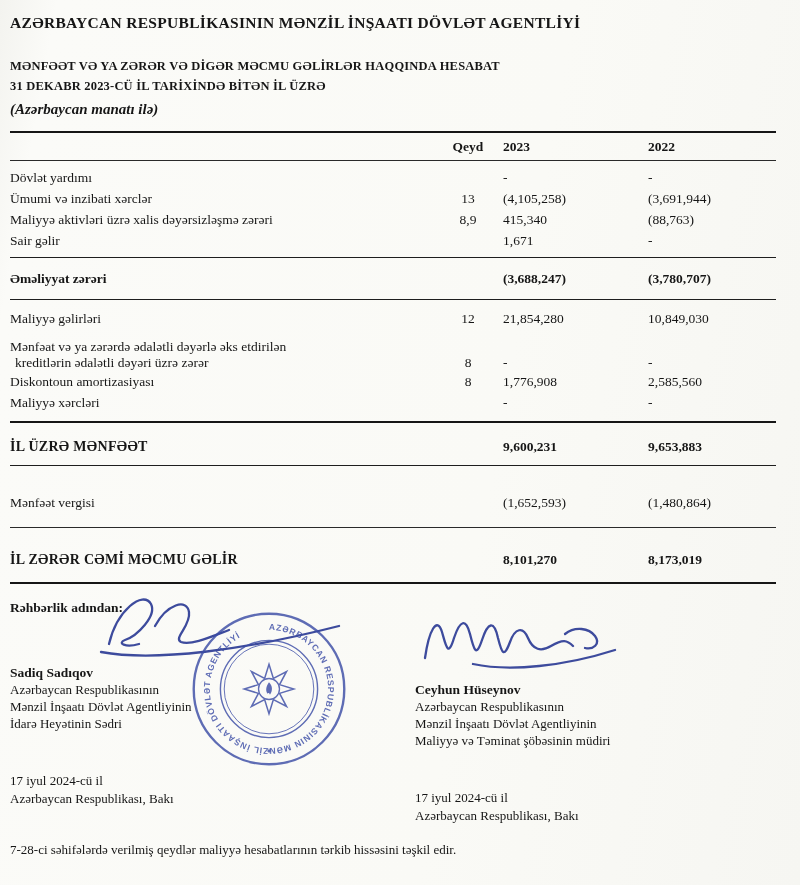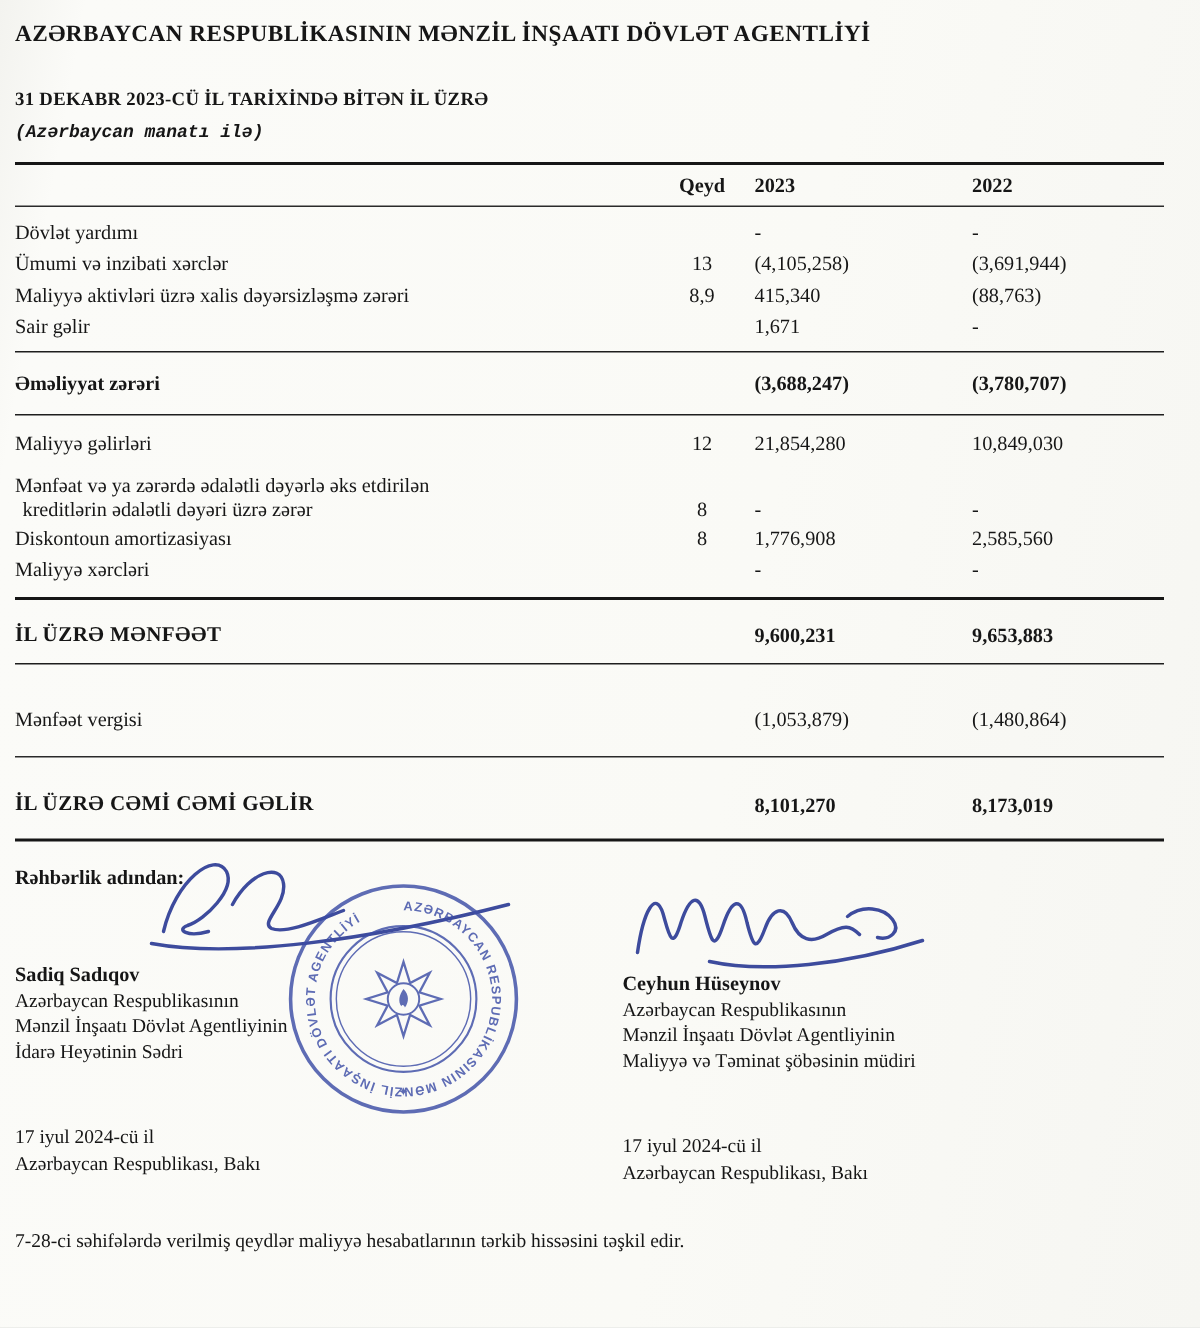--- a/index.html
+++ b/index.html
@@ -10,21 +10,21 @@
     background:#e9eae7;
   }
   .doc {
     width:800px; height:885px;
     background:linear-gradient(100deg,#f3f3ef 0%, #fbfbf8 6%, #fafaf6 60%, #f6f6f2 100%);
     padding:10px 24px 10px 10px;
     position:relative; overflow:hidden;
   }
   .agency-title { font-size:15.5px; font-weight:bold; letter-spacing:.3px; margin-top:4px; }
   .report-title { margin-top:24px; font-weight:bold; font-size:12.5px; line-height:20px; letter-spacing:.2px; }
-  .currency-note { margin-top:5px; font-style:italic; font-weight:bold; font-size:12px;font-family:Liberation Mono, monospace; }
+  .currency-note { margin-top:5px; font-style:italic; font-weight:bold; font-size:15px; }
 
   .rule  { border-top:1.5px solid #1e1e1e; }
   .rule.thick { border-top:2.5px solid #161616; }
   .rule.thin  { border-top:1px solid #2a2a2a; }
   .rule.r1 { margin-top:13px; }
 
   .trow { display:flex; align-items:center; min-height:21px; font-size:13.5px; }
   .trow.tall { align-items:flex-end; min-height:42px; }
   .trow.big { min-height:24px; }
   .c-label { flex:1; padding-right:6px; }
@@ -46,39 +46,40 @@
 
   .sig-section { position:relative; height:244px; margin-top:8px; }
   .sig-heading { position:absolute; left:0; top:8px; font-weight:bold; font-size:13.5px; }
   .sig-svg { position:absolute; pointer-events:none; }
   .sig-left-svg  { left:85px;  top:-6px; width:250px; height:90px; }
   .sig-right-svg { left:405px; top:14px; width:210px; height:70px; }
   .sig-svg path { fill:none; stroke:#2c3c95; stroke-width:2.3; stroke-linecap:round; opacity:.92; }
 
   .signer { position:absolute; font-size:13px; line-height:17px; }
   .signer-left  { left:0;   top:72px; }
-  .signer-right { left:405px; top:78px; }
+  .signer-right { left:405px; top:89px; }
   .signer-name { font-weight:bold; font-size:13.5px; }
   .signer-org { }
   .signer-date { margin-top:40px; line-height:18px; }
 
   .stamp { position:absolute; left:178px; top:16px; width:162px; height:162px; opacity:.82; }
   .stamp circle, .stamp polygon { stroke:#3c4da6; fill:none; }
   .stamp text { fill:#3c4da6; font-family:"Liberation Sans","DejaVu Sans",sans-serif; font-weight:bold; }
 
   .footer-note { margin-top:6px; font-size:13px; }
 </style>
 </head>
 <body>
 
 <div class="doc">
 
   <div>
     <div class="agency-title">AZƏRBAYCAN RESPUBLİKASININ MƏNZİL İNŞAATI DÖVLƏT AGENTLİYİ</div>
     <div class="report-title">
+      <div>MƏNFƏƏT VƏ YA ZƏRƏR VƏ DİGƏR MƏCMU GƏLİRLƏR HAQQINDA HESABAT</div>
       <div>31 DEKABR 2023-CÜ İL TARİXİNDƏ BİTƏN İL ÜZRƏ</div>
     </div>
     <div class="currency-note">(Azərbaycan manatı ilə)</div>
   </div>
 
   <div>
     <div class="rule thick r1"></div>
 
     <div class="trow thead">
       <div class="c-label"></div>
@@ -164,29 +165,29 @@
         <div class="c-val">9,600,231</div>
         <div class="c-val c-val2">9,653,883</div>
       </div>
     </div>
     <div class="rule"></div>
 
     <div class="tgroup g5">
       <div class="trow">
         <div class="c-label">Mənfəət vergisi</div>
         <div class="c-note"></div>
-        <div class="c-val">(1,053,879)</div>
+        <div class="c-val">(1,652,593)</div>
         <div class="c-val c-val2">(1,480,864)</div>
       </div>
     </div>
     <div class="rule thin"></div>
 
     <div class="tgroup g6">
       <div class="trow bold big">
-        <div class="c-label">İL ÜZRƏ CƏMİ CƏMİ GƏLİR</div>
+        <div class="c-label">İL ZƏRƏR CƏMİ MƏCMU GƏLİR</div>
         <div class="c-note"></div>
         <div class="c-val">8,101,270</div>
         <div class="c-val c-val2">8,173,019</div>
       </div>
     </div>
     <div class="rule thick"></div>
   </div>
 
   <div class="sig-section">
     <div class="sig-heading">Rəhbərlik adından:</div>

